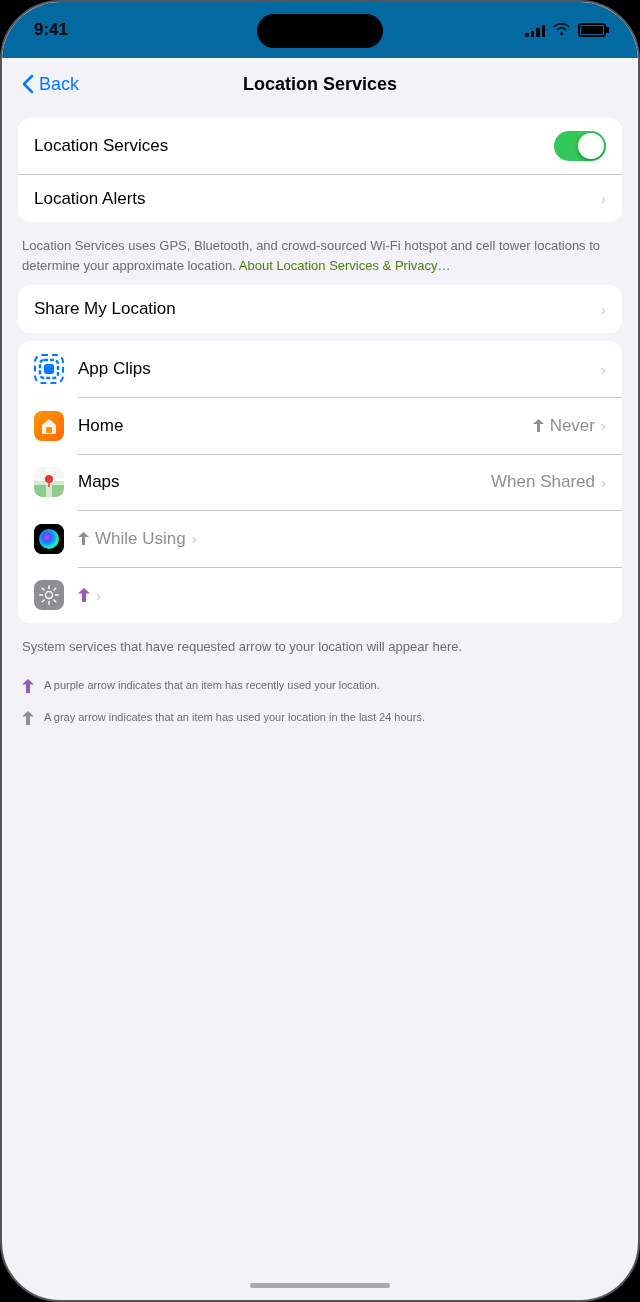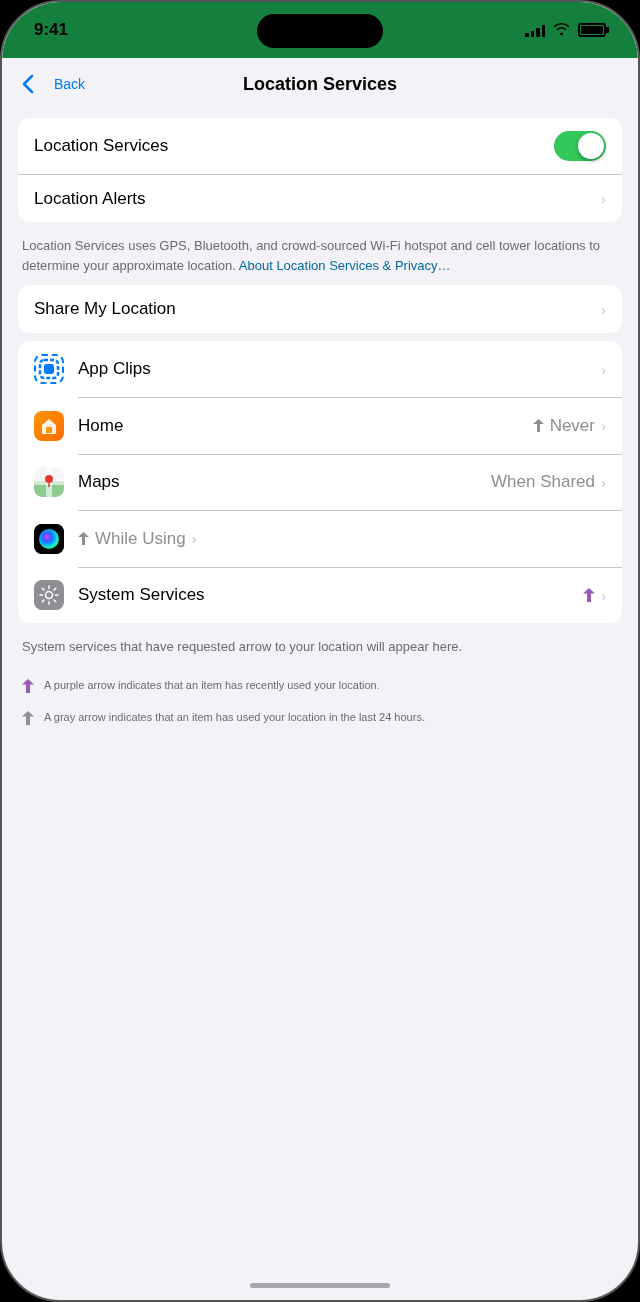--- a/index.html
+++ b/index.html
@@ -67,21 +67,21 @@
       position: absolute;
       top: 0; left: 0; right: 0; bottom: 0;
       background: #f2f2f7;
       border-radius: 58px;
       overflow: hidden;
     }
 
     
     .status-bar {
       height: 56px;
-      background: #15803d;
+      background: #0369a1;
       display: flex;
       align-items: center;
       justify-content: space-between;
       padding: 0 32px;
       position: relative;
     }
 
     .status-time {
       font-size: 17px;
       font-weight: 600;
@@ -162,23 +162,23 @@
       justify-content: center;
       position: relative;
       padding: 0 24px;
     }
 
     .nav-back {
       position: absolute;
       left: 20px;
       display: flex;
       align-items: center;
-      gap: 20px;
+      gap: 5px;
       color: #007aff;
-      font-size: 14px;
+      font-size: 18px;
       cursor: pointer;
     }
 
     .nav-back svg {
       width: 12px;
       height: 20px;
     }
 
     .nav-title {
       font-size: 18px;
@@ -256,21 +256,21 @@
 
     
     .description-text {
       font-size: 13px;
       color: #6c6c70;
       line-height: 1.5;
       padding: 6px 4px 10px;
     }
 
     .description-text a {
-      color: #0369a1;
+      color: #4d7c0f;
       text-decoration: none;
     }
 
     
     .app-icon {
       width: 30px;
       height: 30px;
       border-radius: 8px;
       margin-right: 14px;
       display: flex;
@@ -523,21 +523,20 @@
 
         <div class="divider"></div>
 
         <div class="settings-row">
           <div class="app-icon icon-system">
             <svg width="20" height="20" viewBox="0 0 20 20" fill="none">
               <circle cx="10" cy="10" r="3.5" stroke="#fff" stroke-width="1.5"></circle>
               <path d="M10 1v2.5M10 16.5V19M1 10h2.5M16.5 10H19M3.2 3.2l1.8 1.8M15 15l1.8 1.8M3.2 16.8l1.8-1.8M15 5l1.8-1.8" stroke="#fff" stroke-width="1.5" stroke-linecap="round"></path>
             </svg>
           </div>
-          <span class="row-label">System Services</span>
           <span class="row-value">
             <svg width="12" height="14" viewBox="0 0 12 14" fill="#9b59b6">
               <path d="M6 0L12 5.5H8V14H4V5.5H0L6 0z"></path>
             </svg>
           </span>
           <span class="chevron">›</span>
         </div>
 
       </div>
 

